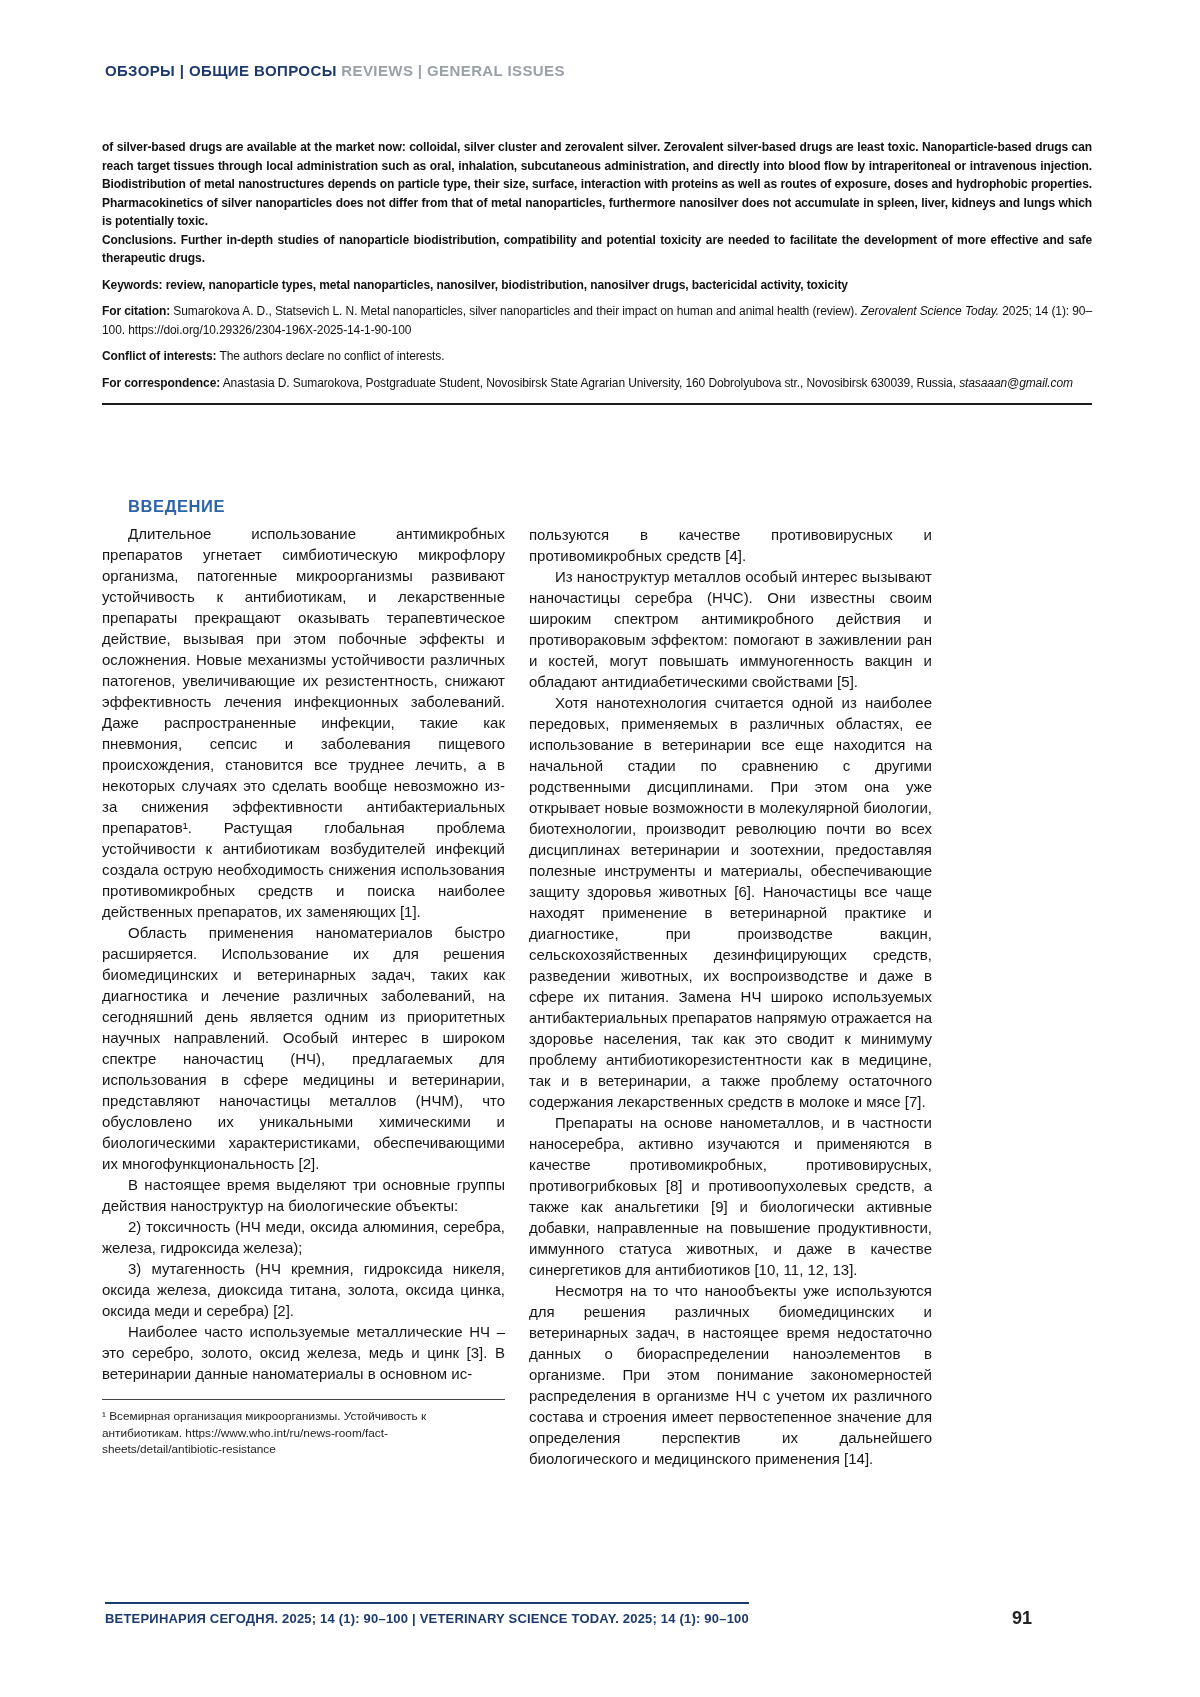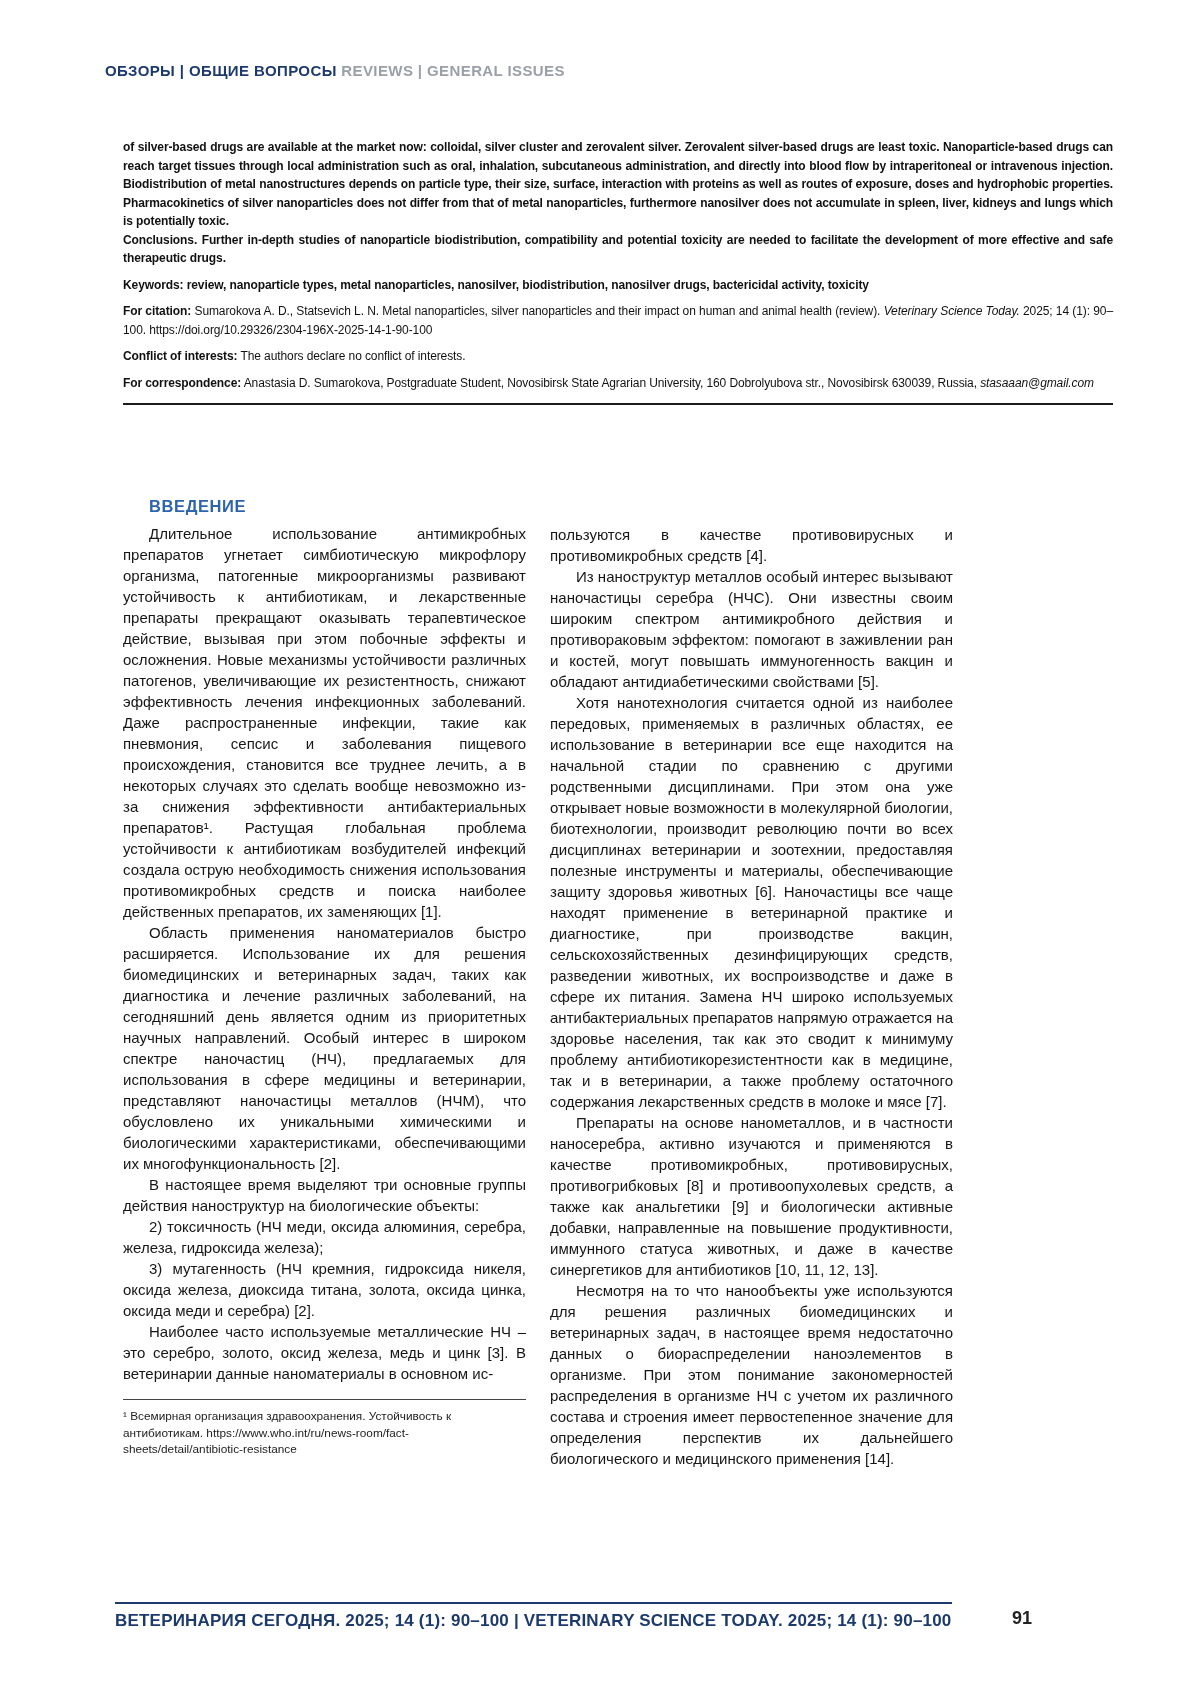--- a/index.html
+++ b/index.html
@@ -24,21 +24,21 @@
     font-weight:bold;
     letter-spacing:0.4px;
     white-space:nowrap;
   }
   .rh-ru { color:#1d3a6d; }
   .rh-en { color:#9aa0a8; }
 
   
   .content {
     position:absolute;
-    left:123px;
+    left:102px;
     top:122px;
     width:990px;
   }
   .front-matter { width:990px; }
   .fm-para {
     font-size:12px;
     line-height:18.5px;
     letter-spacing:-0.1px;
     text-align:justify;
     color:#111111;
@@ -87,25 +87,25 @@
     line-height:16.5px;
     color:#222222;
     text-align:left;
     word-break:break-word;
   }
   .fn-url { color:#222222; text-decoration:none; }
 
   
   .footer-left {
     position:absolute;
-    left:115px;
+    left:105px;
     top:1586px;
     border-top:2px solid #1d3a6d;
     padding-top:7px;
-    font-size:17px;
+    font-size:13px;
     font-weight:bold;
     color:#1d3a6d;
     letter-spacing:0.2px;
     white-space:nowrap;
   }
   .page-number {
     position:absolute;
     left:1012px;
     top:1592px;
     font-size:18px;
@@ -126,40 +126,40 @@
 
   <div class="content">
 
     <section class="front-matter">
       <p class="fm-para fm-bold">of silver-based drugs are available at the market now: colloidal, silver cluster and zerovalent silver. Zerovalent silver-based drugs are least toxic. Nanoparticle-based drugs can reach target tissues through local administration such as oral, inhalation, subcutaneous administration, and directly into blood flow by intraperitoneal or intravenous injection. Biodistribution of metal nanostructures depends on particle type, their size, surface, interaction with proteins as well as routes of exposure, doses and hydrophobic properties. Pharmacokinetics of silver nanoparticles does not differ from that of metal nanoparticles, furthermore nanosilver does not accumulate in spleen, liver, kidneys and lungs which is potentially toxic.</p>
 
       <p class="fm-para fm-bold"><span class="lbl">Conclusions.</span><span> Further in-depth studies of nanoparticle biodistribution, compatibility and potential toxicity are needed to facilitate the development of more effective and safe therapeutic drugs.</span></p>
 
       <p class="fm-para fm-meta"><span class="lbl">Keywords:</span><span class="fm-bold"> review, nanoparticle types, metal nanoparticles, nanosilver, biodistribution, nanosilver drugs, bactericidal activity, toxicity</span></p>
 
-      <p class="fm-para fm-meta"><span class="lbl">For citation:</span><span> Sumarokova A. D., Statsevich L. N. Metal nanoparticles, silver nanoparticles and their impact on human and animal health (review). </span><span class="ital">Veterinary Science Today.</span><span> 2025; 14 (1): 90–100. </span><span>https://doi.org/10.29326/2304-196X-2025-14-1-90-100</span></p>
+      <p class="fm-para fm-meta"><span class="lbl">For citation:</span><span> Sumarokova A. D., Statsevich L. N. Metal nanoparticles, silver nanoparticles and their impact on human and animal health (review). </span><span class="ital">Zerovalent Science Today.</span><span> 2025; 14 (1): 90–100. </span><span>https://doi.org/10.29326/2304-196X-2025-14-1-90-100</span></p>
 
       <p class="fm-para fm-meta"><span class="lbl">Conflict of interests:</span><span> The authors declare no conflict of interests.</span></p>
 
       <p class="fm-para fm-meta"><span class="lbl">For correspondence:</span><span> Anastasia D. Sumarokova, Postgraduate Student, Novosibirsk State Agrarian University, 160 Dobrolyubova str., Novosibirsk 630039, Russia, </span><span class="ital">stasaaan@gmail.com</span></p>
     </section>
 
     <hr class="front-divider">
 
     <section class="intro">
 
       <div class="col">
         <h2 class="intro-heading">ВВЕДЕНИЕ</h2>
         <p class="body ind">Длительное использование антимикробных препаратов угнетает симбиотическую микрофлору организма, патогенные микроорганизмы развивают устойчивость к антибиотикам, и лекарственные препараты прекращают оказывать терапевтическое действие, вызывая при этом побочные эффекты и осложнения. Новые механизмы устойчивости различных патогенов, увеличивающие их резистентность, снижают эффективность лечения инфекционных заболеваний. Даже распространенные инфекции, такие как пневмония, сепсис и заболевания пищевого происхождения, становится все труднее лечить, а в некоторых случаях это сделать вообще невозможно из-за снижения эффективности антибактериальных препаратов¹. Растущая глобальная проблема устойчивости к антибиотикам возбудителей инфекций создала острую необходимость снижения использования противомикробных средств и поиска наиболее действенных препаратов, их заменяющих [1].</p>
         <p class="body ind">Область применения наноматериалов быстро расширяется. Использование их для решения биомедицинских и ветеринарных задач, таких как диагностика и лечение различных заболеваний, на сегодняшний день является одним из приоритетных научных направлений. Особый интерес в широком спектре наночастиц (НЧ), предлагаемых для использования в сфере медицины и ветеринарии, представляют наночастицы металлов (НЧМ), что обусловлено их уникальными химическими и биологическими характеристиками, обеспечивающими их многофункциональность [2].</p>
         <p class="body ind">В настоящее время выделяют три основные группы действия наноструктур на биологические объекты:</p>
         <p class="body ind">2) токсичность (НЧ меди, оксида алюминия, серебра, железа, гидроксида железа);</p>
         <p class="body ind">3) мутагенность (НЧ кремния, гидроксида никеля, оксида железа, диоксида титана, золота, оксида цинка, оксида меди и серебра) [2].</p>
         <p class="body ind">Наиболее часто используемые металлические НЧ – это серебро, золото, оксид железа, медь и цинк [3]. В ветеринарии данные наноматериалы в основном ис-</p>
-        <div class="footnote"><span>¹ Всемирная организация здравоохранения. Устойчивость к антибиотикам. </span><span class="fn-url">https://www.who.int/ru/news-room/fact-sheets/detail/antibiotic-resistance</span></div>
+        <div class="footnote"><span>¹ Всемирная организация микроорганизмы. Устойчивость к антибиотикам. </span><span class="fn-url">https://www.who.int/ru/news-room/fact-sheets/detail/antibiotic-resistance</span></div>
       </div>
 
       <div class="col col-right">
         <p class="body">пользуются в качестве противовирусных и противомикробных средств [4].</p>
         <p class="body ind">Из наноструктур металлов особый интерес вызывают наночастицы серебра (НЧС). Они известны своим широким спектром антимикробного действия и противораковым эффектом: помогают в заживлении ран и костей, могут повышать иммуногенность вакцин и обладают антидиабетическими свойствами [5].</p>
         <p class="body ind">Хотя нанотехнология считается одной из наиболее передовых, применяемых в различных областях, ее использование в ветеринарии все еще находится на начальной стадии по сравнению с другими родственными дисциплинами. При этом она уже открывает новые возможности в молекулярной биологии, биотехнологии, производит революцию почти во всех дисциплинах ветеринарии и зоотехнии, предоставляя полезные инструменты и материалы, обеспечивающие защиту здоровья животных [6]. Наночастицы все чаще находят применение в ветеринарной практике и диагностике, при производстве вакцин, сельскохозяйственных дезинфицирующих средств, разведении животных, их воспроизводстве и даже в сфере их питания. Замена НЧ широко используемых антибактериальных препаратов напрямую отражается на здоровье населения, так как это сводит к минимуму проблему антибиотикорезистентности как в медицине, так и в ветеринарии, а также проблему остаточного содержания лекарственных средств в молоке и мясе [7].</p>
         <p class="body ind">Препараты на основе нанометаллов, и в частности наносеребра, активно изучаются и применяются в качестве противомикробных, противовирусных, противогрибковых [8] и противоопухолевых средств, а также как анальгетики [9] и биологически активные добавки, направленные на повышение продуктивности, иммунного статуса животных, и даже в качестве синергетиков для антибиотиков [10, 11, 12, 13].</p>
         <p class="body ind">Несмотря на то что нанообъекты уже используются для решения различных биомедицинских и ветеринарных задач, в настоящее время недостаточно данных о биораспределении наноэлементов в организме. При этом понимание закономерностей распределения в организме НЧ с учетом их различного состава и строения имеет первостепенное значение для определения перспектив их дальнейшего биологического и медицинского применения [14].</p>
       </div>
 

